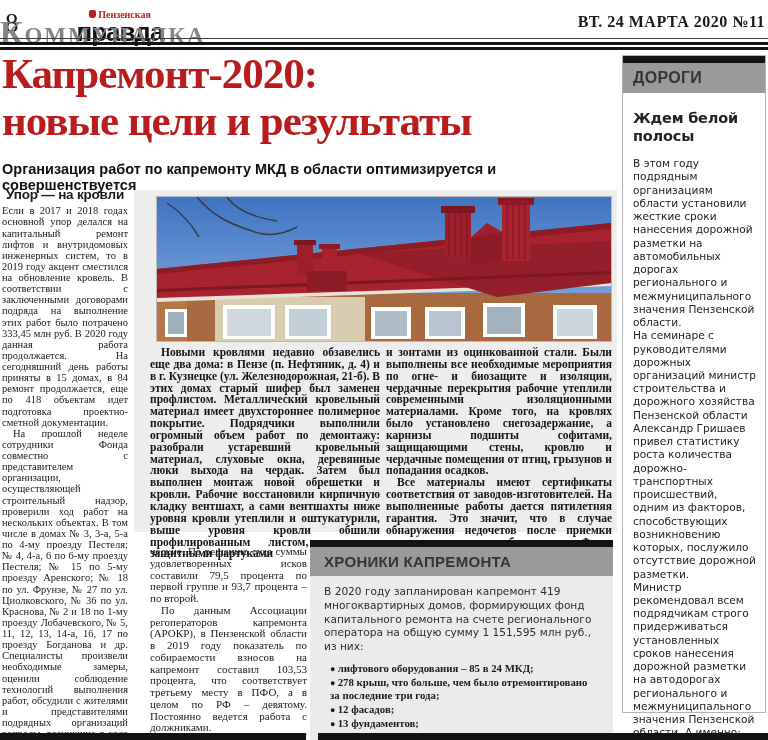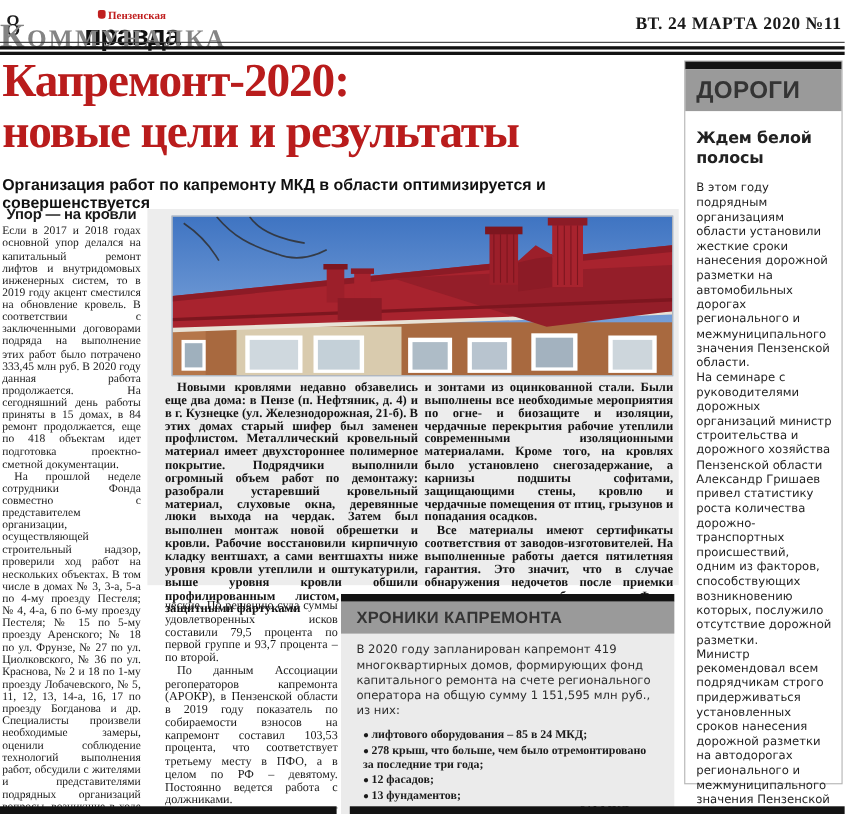--- a/index.html
+++ b/index.html
@@ -49,21 +49,21 @@
   .box-topbar{height:7px;background:#131313;}
   .box-header{background:#9a9a9a;color:#343434;font-family:"Liberation Sans",sans-serif;
     font-weight:bold;font-size:15px;padding:6px 0 6px 14px;letter-spacing:.3px;}
   .chronicle-body{padding:9px 14px 12px 14px;}
   .chronicle-intro{font-family:"DejaVu Sans",sans-serif;font-size:10.6px;line-height:1.3;margin:0 0 8px 0;color:#2c2c2c;}
   .chronicle-list{list-style:none;margin:0;padding:0 0 0 6px;font-weight:bold;font-size:10.8px;line-height:1.28;}
   .chronicle-list li::before{content:"● ";font-size:9px;}
   
   .sidebar{position:absolute;left:622px;top:55px;width:144px;height:658px;
     border:1px solid #b3b3b3;box-sizing:border-box;background:#fff;}
-  .sidebar .box-header{font-size:22px;padding-left:10px;}
+  .sidebar .box-header{font-size:16px;padding-left:10px;}
   .sidebar-content{padding:12px 9px 0 10px;font-family:"DejaVu Sans",sans-serif;
     font-size:10.6px;line-height:1.25;color:#222;}
   .sidebar-title{font-weight:bold;font-size:14.5px;margin:4px 0 12px 0;letter-spacing:-.2px;}
   .sidebar-content p{margin:0;}
   
   .bottom-bar-left{position:absolute;left:0;top:733px;width:306px;height:7px;background:#131313;}
   .bottom-bar-right{position:absolute;left:318px;top:733px;width:450px;height:7px;background:#131313;}
 </style>
 </head>
 <body>

